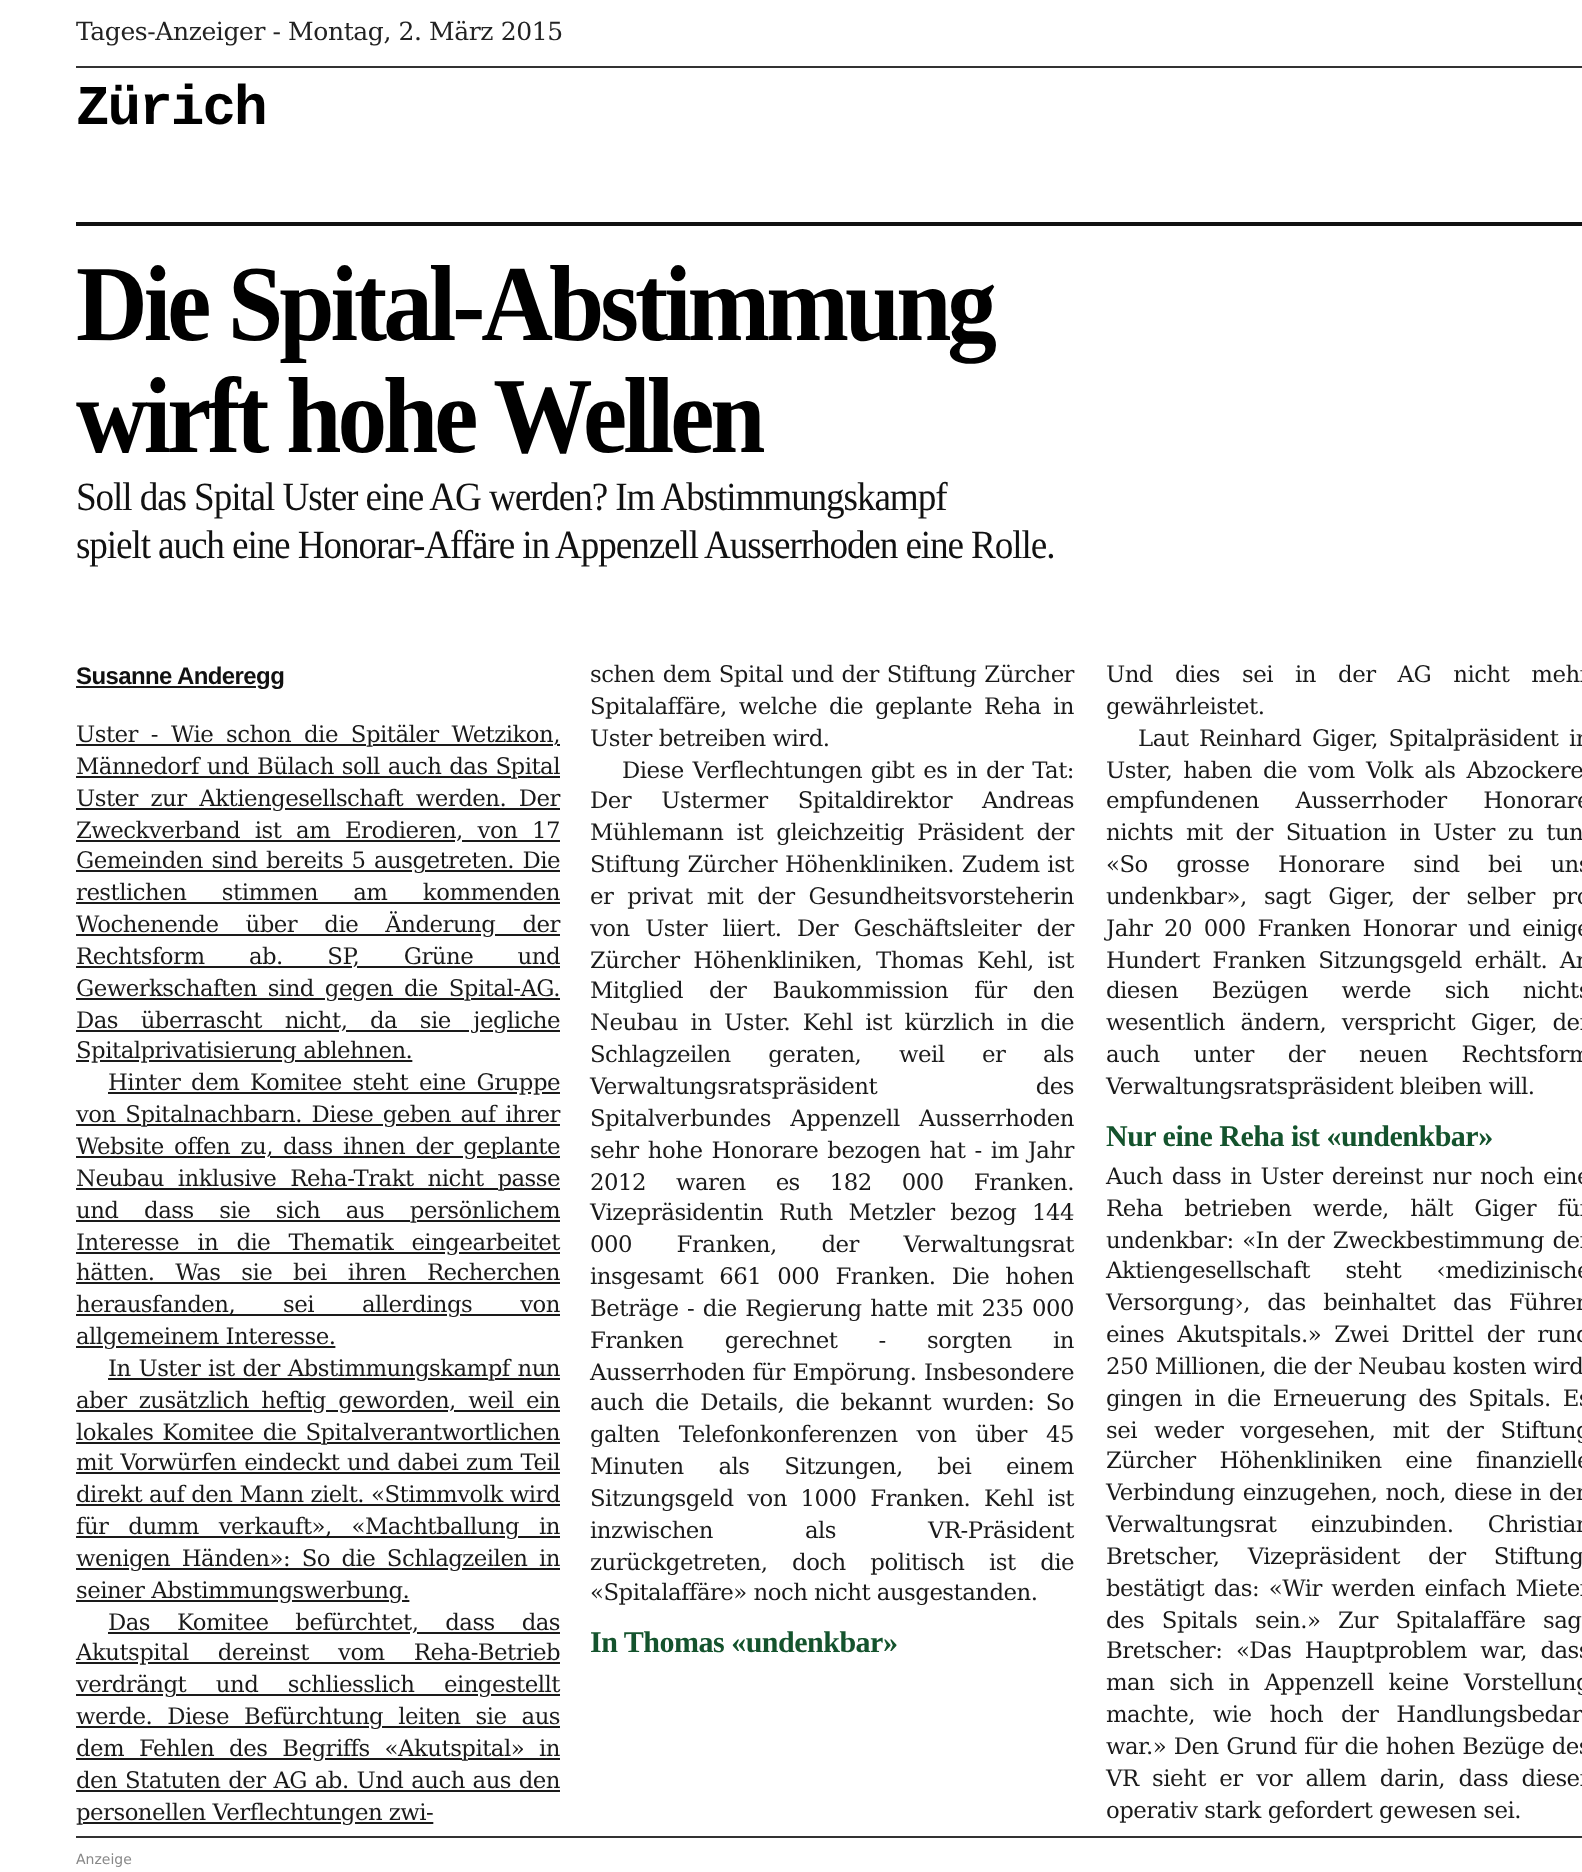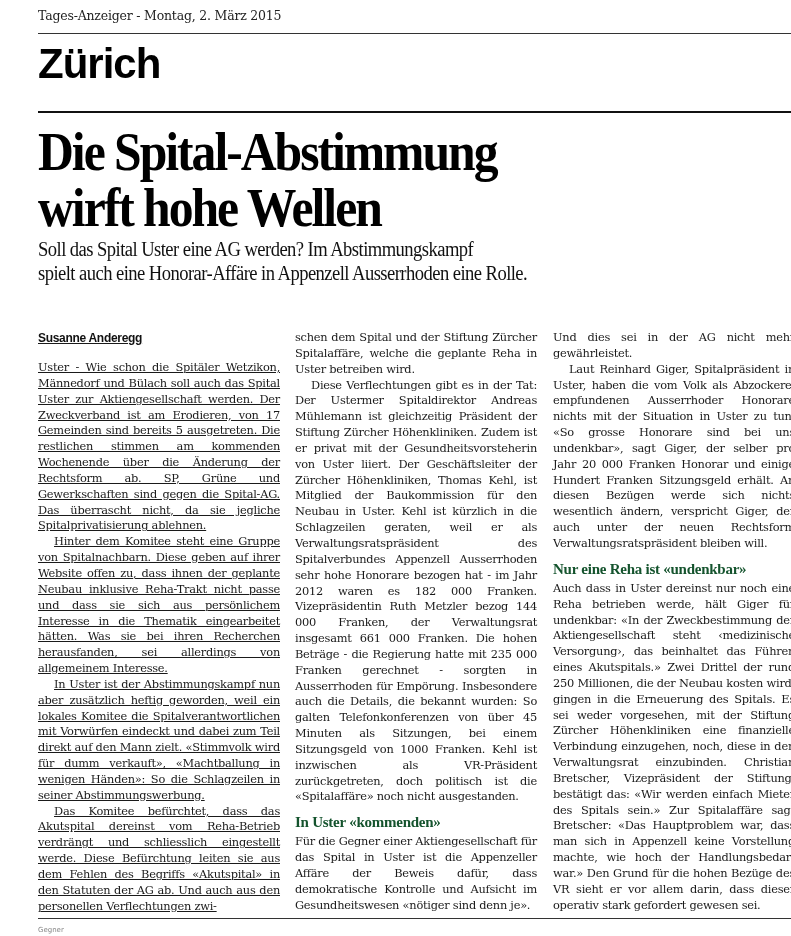--- a/index.html
+++ b/index.html
@@ -5,21 +5,21 @@
   html, body { margin: 0; padding: 0; background: #ffffff; }
   body { width: 791px; height: 936px; position: relative; overflow: hidden; color: #111; }
   .page { position: absolute; left: 16px; top: 0; width: 791px; height: 936px; }
   .masthead {
     position: absolute; left: 22px; top: 8px;
     font-family: "DejaVu Serif", serif; font-size: 12.5px; color: #222; letter-spacing: -0.2px;
   }
   .rule-top { position: absolute; left: 22px; right: 0; top: 33px; border-top: 1px solid #333; }
   .section {
     position: absolute; left: 22px; top: 40px;
-    font-family: Liberation Sans, sans-serif; font-weight: bold; font-size: 42px;
+    font-family: Liberation Mono, monospace; font-weight: bold; font-size: 28px;
     letter-spacing: -1px; color: #000;
   }
   .rule-mid { position: absolute; left: 22px; right: 0; top: 111px; border-top: 2px solid #111; }
   .vrule { position: absolute; left: 784px; top: 126px; height: 782px; border-left: 1px solid #222; }
   .headline {
     position: absolute; left: 22px; top: 124px; width: 740px;
     font-family: "Liberation Serif", serif; font-weight: bold; font-size: 54px;
     line-height: 56px; letter-spacing: -2.2px; color: #000;
     transform: scaleX(0.92); transform-origin: left top;
   }
@@ -78,26 +78,25 @@
     <div class="byline">Susanne Anderegg</div>
     <p>Uster - Wie schon die Spitäler Wetzikon, Männedorf und Bülach soll auch das Spital Uster zur Aktiengesellschaft werden. Der Zweckverband ist am Erodieren, von 17 Gemeinden sind bereits 5 ausgetreten. Die restlichen stimmen am kommenden Wochenende über die Änderung der Rechtsform ab. SP, Grüne und Gewerkschaften sind gegen die Spital-AG. Das überrascht nicht, da sie jegliche Spitalprivatisierung ablehnen.</p>
     <p class="indent">Hinter dem Komitee steht eine Gruppe von Spitalnachbarn. Diese geben auf ihrer Website offen zu, dass ihnen der geplante Neubau inklusive Reha-Trakt nicht passe und dass sie sich aus persönlichem Interesse in die Thematik eingearbeitet hätten. Was sie bei ihren Recherchen herausfanden, sei allerdings von allgemeinem Interesse.</p>
     <p class="indent">In Uster ist der Abstimmungskampf nun aber zusätzlich heftig geworden, weil ein lokales Komitee die Spitalverantwortlichen mit Vorwürfen eindeckt und dabei zum Teil direkt auf den Mann zielt. «Stimmvolk wird für dumm verkauft», «Machtballung in wenigen Händen»: So die Schlagzeilen in seiner Abstimmungswerbung.</p>
     <p class="indent">Das Komitee befürchtet, dass das Akutspital dereinst vom Reha-Betrieb verdrängt und schliesslich eingestellt werde. Diese Befürchtung leiten sie aus dem Fehlen des Begriffs «Akutspital» in den Statuten der AG ab. Und auch aus den personellen Verflechtungen zwi-</p>
   </div>
 
   <div class="col col2">
     <p>schen dem Spital und der Stiftung Zürcher Spitalaffäre, welche die geplante Reha in Uster betreiben wird.</p>
     <p class="indent">Diese Verflechtungen gibt es in der Tat: Der Ustermer Spitaldirektor Andreas Mühlemann ist gleichzeitig Präsident der Stiftung Zürcher Höhenkliniken. Zudem ist er privat mit der Gesundheitsvorsteherin von Uster liiert. Der Geschäftsleiter der Zürcher Höhenkliniken, Thomas Kehl, ist Mitglied der Baukommission für den Neubau in Uster. Kehl ist kürzlich in die Schlagzeilen geraten, weil er als Verwaltungsratspräsident des Spitalverbundes Appenzell Ausserrhoden sehr hohe Honorare bezogen hat - im Jahr 2012 waren es 182 000 Franken. Vizepräsidentin Ruth Metzler bezog 144 000 Franken, der Verwaltungsrat insgesamt 661 000 Franken. Die hohen Beträge - die Regierung hatte mit 235 000 Franken gerechnet - sorgten in Ausserrhoden für Empörung. Insbesondere auch die Details, die bekannt wurden: So galten Telefonkonferenzen von über 45 Minuten als Sitzungen, bei einem Sitzungsgeld von 1000 Franken. Kehl ist inzwischen als VR-Präsident zurückgetreten, doch politisch ist die «Spitalaffäre» noch nicht ausgestanden.</p>
-    <div class="subhead">In Uster «kommenden»</div>
-    <p>Für die Gegner einer Aktiengesellschaft für das Spital in Uster ist die Appenzeller Affäre der Beweis dafür, dass demokratische Kontrolle und Aufsicht im Gesundheitswesen «nötiger sind denn je».</p>
+    <div class="subhead">In Thomas «undenkbar»</div>
   </div>
 
   <div class="col col3">
     <p>Und dies sei in der AG nicht mehr gewährleistet.</p>
     <p class="indent">Laut Reinhard Giger, Spitalpräsident in Uster, haben die vom Volk als Abzockerei empfundenen Ausserrhoder Honorare nichts mit der Situation in Uster zu tun. «So grosse Honorare sind bei uns undenkbar», sagt Giger, der selber pro Jahr 20 000 Franken Honorar und einige Hundert Franken Sitzungsgeld erhält. An diesen Bezügen werde sich nichts wesentlich ändern, verspricht Giger, der auch unter der neuen Rechtsform Verwaltungsratspräsident bleiben will.</p>
     <div class="subhead">Nur eine Reha ist «undenkbar»</div>
     <p>Auch dass in Uster dereinst nur noch eine Reha betrieben werde, hält Giger für undenkbar: «In der Zweckbestimmung der Aktiengesellschaft steht ‹medizinische Versorgung›, das beinhaltet das Führen eines Akutspitals.» Zwei Drittel der rund 250 Millionen, die der Neubau kosten wird, gingen in die Erneuerung des Spitals. Es sei weder vorgesehen, mit der Stiftung Zürcher Höhenkliniken eine finanzielle Verbindung einzugehen, noch, diese in den Verwaltungsrat einzubinden. Christian Bretscher, Vizepräsident der Stiftung, bestätigt das: «Wir werden einfach Mieter des Spitals sein.» Zur Spitalaffäre sagt Bretscher: «Das Hauptproblem war, dass man sich in Appenzell keine Vorstellung machte, wie hoch der Handlungsbedarf war.» Den Grund für die hohen Bezüge des VR sieht er vor allem darin, dass dieser operativ stark gefordert gewesen sei.</p>
   </div>
 
   <div class="rule-bottom"></div>
-  <div class="anzeige">Gegner</div>
+  <div class="anzeige">Anzeige</div>
 </div>
 
 </body></html>

